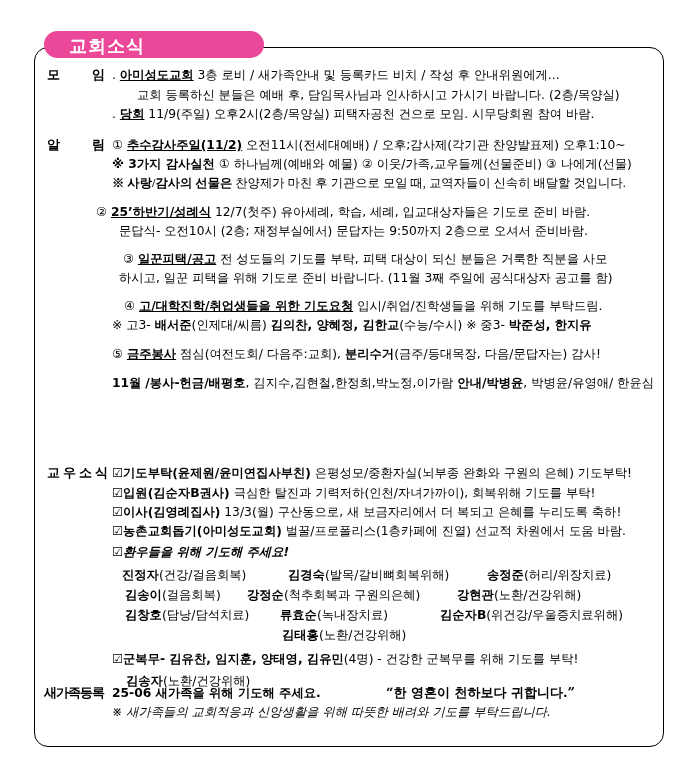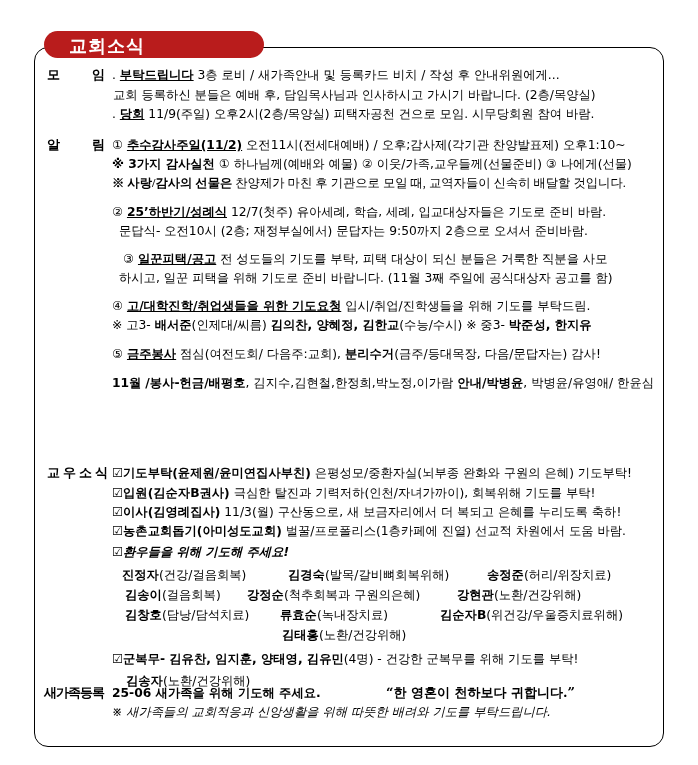--- a/index.html
+++ b/index.html
@@ -1,77 +1,77 @@
 <!DOCTYPE html>
 <html><head>
 <meta charset="utf-8">
 <style>
   html, body { margin: 0; padding: 0; background: #ffffff; }
   body { width: 698px; height: 765px; position: relative; overflow: hidden;
          font-family: "DejaVu Sans", "Liberation Sans", sans-serif; color: #000; }
   .frame { position: absolute; left: 34px; top: 47px; width: 630px; height: 700px;
            border: 1.5px solid #000; border-radius: 14px; box-sizing: border-box; }
   .tab { position: absolute; left: 44px; top: 31px; width: 220px; height: 27px;
-         background: #b91c1c; border-radius: 14px; color: #fff; }
+         background: #ec4899; border-radius: 14px; color: #fff; }
   .tab span { position: absolute; left: 25px; top: 3px; font-size: 18px; font-weight: bold; letter-spacing: 1px; }
   .row { position: absolute; left: 0; width: 698px; font-size: 12.3px; white-space: nowrap; line-height: 18px; }
   .lbl { position: absolute; font-weight: bold; font-size: 13px; }
   .t { position: absolute; }
   b, .b { font-weight: bold; }
   u { text-decoration: underline; }
   .quote { font-family: "DejaVu Serif", "Liberation Serif", serif; font-weight: bold; font-size: 13px; }
 </style>
 </head>
 <body>
 
 <div class="frame"></div>
 <div class="tab">
   <span>교회소식</span>
 </div>
 
 <div class="row" style="top:66px;">
   <span class="lbl" style="left:47px;">모</span>
   <span class="lbl" style="left:92px;">임</span>
-  <span class="t" style="left:112px;"><span>.</span> <u class="b">부탁드립니다</u><span> 3층 로비 / 새가족안내 및 등록카드 비치 / 작성 후 안내위원에게...</span></span>
+  <span class="t" style="left:112px;"><span>.</span> <u class="b">아미성도교회</u><span> 3층 로비 / 새가족안내 및 등록카드 비치 / 작성 후 안내위원에게...</span></span>
 </div>
 <div class="row" style="top:86px;">
-  <span class="t" style="left:113px;">교회 등록하신 분들은 예배 후, 담임목사님과 인사하시고 가시기 바랍니다. (2층/목양실)</span>
+  <span class="t" style="left:137px;">교회 등록하신 분들은 예배 후, 담임목사님과 인사하시고 가시기 바랍니다. (2층/목양실)</span>
 </div>
 <div class="row" style="top:105px;">
   <span class="t" style="left:112px;"><span>.</span> <u class="b">당회</u><span> 11/9(주일) 오후2시(2층/목양실) 피택자공천 건으로 모임. 시무당회원 참여 바람.</span></span>
 </div>
 
 <div class="row" style="top:136px;">
   <span class="lbl" style="left:47px;">알</span>
   <span class="lbl" style="left:92px;">림</span>
   <span class="t" style="left:112px;"><span>①</span> <u class="b">추수감사주일(11/2)</u><span> 오전11시(전세대예배) / 오후;감사제(각기관 찬양발표제) 오후1:10~</span></span>
 </div>
 <div class="row" style="top:155px;">
   <span class="t" style="left:112px;"><b>※ 3가지 감사실천</b><span> ① 하나님께(예배와 예물) ② 이웃/가족,교우들께(선물준비) ③ 나에게(선물)</span></span>
 </div>
 <div class="row" style="top:174px;">
   <span class="t" style="left:112px;font-family:Liberation Serif, serif;"><b>※ 사랑/감사의 선물은</b><span> 찬양제가 마친 후 기관으로 모일 때, 교역자들이 신속히 배달할 것입니다.</span></span>
 </div>
 
 <div class="row" style="top:203px;">
-  <span class="t" style="left:112px;"><span>②</span> <u class="b">25’하반기/성례식</u><span> 12/7(첫주) 유아세례, 학습, 세례, 입교대상자들은 기도로 준비 바람.</span></span>
+  <span class="t" style="left:96px;"><span>②</span> <u class="b">25’하반기/성례식</u><span> 12/7(첫주) 유아세례, 학습, 세례, 입교대상자들은 기도로 준비 바람.</span></span>
 </div>
 <div class="row" style="top:222px;">
   <span class="t" style="left:119px;">문답식- 오전10시 (2층; 재정부실에서) 문답자는 9:50까지 2층으로 오셔서 준비바람.</span>
 </div>
 
 <div class="row" style="top:250px;">
   <span class="t" style="left:123px;"><span>③</span> <u class="b">일꾼피택/공고</u><span> 전 성도들의 기도를 부탁, 피택 대상이 되신 분들은 거룩한 직분을 사모</span></span>
 </div>
 <div class="row" style="top:269px;">
   <span class="t" style="left:119px;">하시고, 일꾼 피택을 위해 기도로 준비 바랍니다. (11월 3째 주일에 공식대상자 공고를 함)</span>
 </div>
 
 <div class="row" style="top:297px;">
-  <span class="t" style="left:112px;"><span>④</span> <u class="b">고/대학진학/취업생들을 위한 기도요청</u><span> 입시/취업/진학생들을 위해 기도를 부탁드림.</span></span>
+  <span class="t" style="left:124px;"><span>④</span> <u class="b">고/대학진학/취업생들을 위한 기도요청</u><span> 입시/취업/진학생들을 위해 기도를 부탁드림.</span></span>
 </div>
 <div class="row" style="top:316px;">
   <span class="t" style="left:112px;"><span>※ 고3- </span><b>배서준</b><span>(인제대/씨름) </span><b>김의찬, 양혜정, 김한교</b><span>(수능/수시)   ※ 중3- </span><b>박준성, 한지유</b></span>
 </div>
 
 <div class="row" style="top:345px;">
   <span class="t" style="left:112px;"><span>⑤</span> <u class="b">금주봉사</u><span> 점심(여전도회/ 다음주:교회), </span><b>분리수거</b><span>(금주/등대목장, 다음/문답자는) 감사!</span></span>
 </div>
 
 <div class="row" style="top:374px;">
@@ -79,21 +79,21 @@
 </div>
 
 <div class="row" style="top:464px;">
   <span class="lbl" style="left:47px; letter-spacing:3px;">교우소식</span>
   <span class="t" style="left:112px;"><span>☑</span><b>기도부탁(윤제원/윤미연집사부친)</b><span> 은평성모/중환자실(뇌부종 완화와 구원의 은혜) 기도부탁!</span></span>
 </div>
 <div class="row" style="top:484px;">
   <span class="t" style="left:112px;"><span>☑</span><b>입원(김순자B권사)</b><span> 극심한 탈진과 기력저하(인천/자녀가까이), 회복위해 기도를 부탁!</span></span>
 </div>
 <div class="row" style="top:503px;">
-  <span class="t" style="left:112px;"><span>☑</span><b>이사(김영례집사)</b><span> 11/3(월) 구산동으로, 새 보금자리에서 더 복되고 은혜를 누리도록 축하!</span></span>
+  <span class="t" style="left:112px;"><span>☑</span><b>이사(김영례집사)</b><span> 13/3(월) 구산동으로, 새 보금자리에서 더 복되고 은혜를 누리도록 축하!</span></span>
 </div>
 <div class="row" style="top:522px;">
   <span class="t" style="left:104px;margin-left:8px;"><span>☑</span><b>농촌교회돕기(아미성도교회)</b><span> 벌꿀/프로폴리스(1층카페에 진열) 선교적 차원에서 도움 바람.</span></span>
 </div>
 <div class="row" style="top:543px;">
   <span class="t" style="left:112px;"><span>☑</span><b style="font-style:italic;">환우들을 위해 기도해 주세요!</b></span>
 </div>
 
 <div class="row" style="top:566px;">
   <span class="t" style="left:122px;"><b>진정자</b><span>(건강/걸음회복)</span></span>

